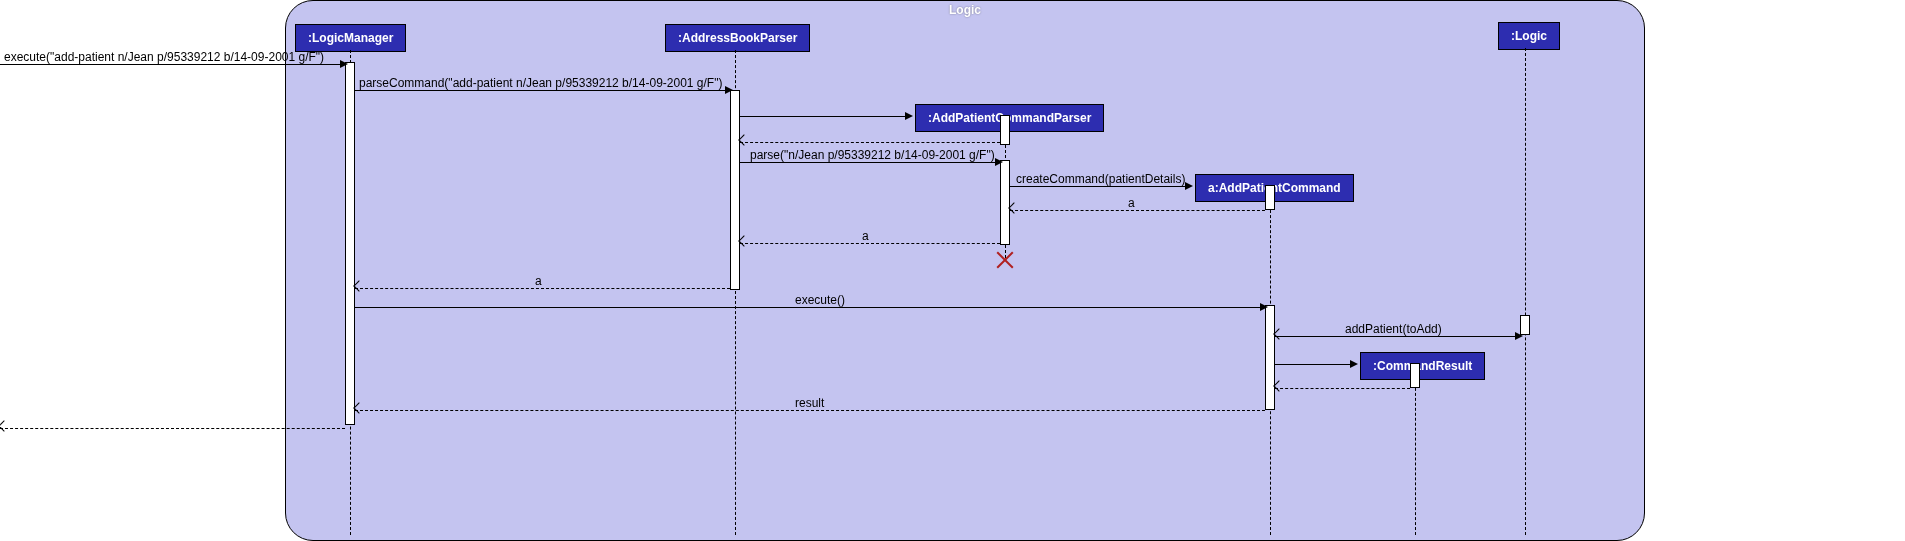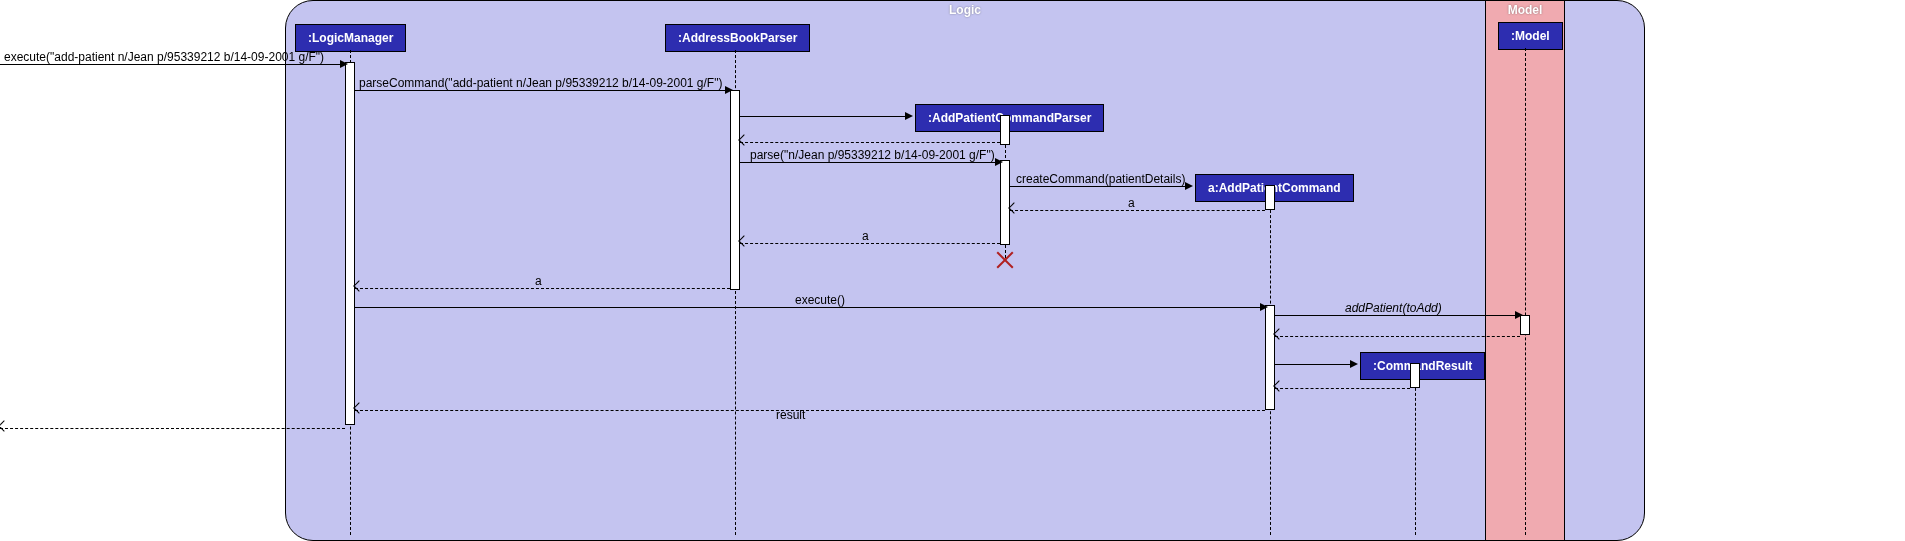--- a/index.html
+++ b/index.html
@@ -104,30 +104,27 @@
 </style>
 </head>
 <body>
 
 <div class="canvas">
 
   <div class="region region-logic" style="left:285px; top:0px; width:1360px; height:541px;border-radius:28px;">
     <span class="region-label">Logic</span>
   </div>
 
-  <div class="region region-model" style="left:1485px; top:0px; width:80px; height:541px;">
-    <span class="region-label">Model</span>
-  </div>
 
   <div class="participant" style="left:295px; top:24px;padding-left:12px;">:LogicManager</div>
   <div class="participant" style="left:665px; top:24px;">:AddressBookParser</div>
   <div class="participant" style="left:915px; top:104px;">:AddPatientCommandParser</div>
   <div class="participant" style="left:1195px; top:174px;">a:AddPatientCommand</div>
   <div class="participant" style="left:1360px; top:352px;">:CommandResult</div>
-  <div class="participant" style="left:1498px; top:22px;">:Model</div>
+  <div class="participant" style="left:1498px; top:22px;">:Logic</div>
 
   <div class="lifeline" style="left:350px; top:50px; height:485px;"></div>
   <div class="lifeline" style="left:735px; top:50px; height:485px;"></div>
   <div class="lifeline" style="left:1005px; top:130px; height:128px;"></div>
   <div class="lifeline" style="left:1270px; top:200px; height:335px;"></div>
   <div class="lifeline" style="left:1415px; top:378px; height:157px;"></div>
   <div class="lifeline" style="left:1525px; top:48px; height:487px;"></div>
 
   <div class="activation" style="left:350px; top:62px; height:363px;"></div>
   <div class="activation" style="left:735px; top:90px; height:200px;"></div>
@@ -191,21 +188,21 @@
     <span class="msg-label" style="left:180px;">a</span>
     <div class="arrow-l-open" style="left:0;"></div>
   </div>
 
   <div class="msg" style="left:355px; top:297px; width:915px;">
     <div class="msg-line" style="left:0; width:907px;"></div>
     <span class="msg-label" style="left:440px;">execute()</span>
     <div class="arrow-r" style="left:905px;"></div>
   </div>
 
-  <div class="msg" style="left:1275px; top:305px; width:250px;font-style:italic;">
+  <div class="msg" style="left:1275px; top:326px; width:250px;">
     <div class="msg-line" style="left:0; width:242px;"></div>
     <span class="msg-label" style="left:70px;">addPatient(toAdd)</span>
     <div class="arrow-r" style="left:240px;"></div>
   </div>
 
   <div class="msg" style="left:1275px; top:326px; width:245px;">
     <div class="msg-line dashed" style="left:0; width:245px;"></div>
     <div class="arrow-l-open" style="left:0;"></div>
   </div>
 
@@ -214,21 +211,21 @@
     <div class="arrow-r" style="left:75px;"></div>
   </div>
 
   <div class="msg" style="left:1275px; top:378px; width:135px;">
     <div class="msg-line dashed" style="left:0; width:135px;"></div>
     <div class="arrow-l-open" style="left:0;"></div>
   </div>
 
   <div class="msg" style="left:355px; top:400px; width:910px;">
     <div class="msg-line dashed" style="left:0; width:910px;"></div>
-    <span class="msg-label" style="left:421px;margin-top:12px;">result</span>
+    <span class="msg-label" style="left:440px;">result</span>
     <div class="arrow-l-open" style="left:0;"></div>
   </div>
 
   <div class="msg" style="left:0px; top:418px; width:345px;">
     <div class="msg-line dashed" style="left:0; width:345px;"></div>
     <div class="arrow-l-open" style="left:0;"></div>
   </div>
 
 </div>
 

